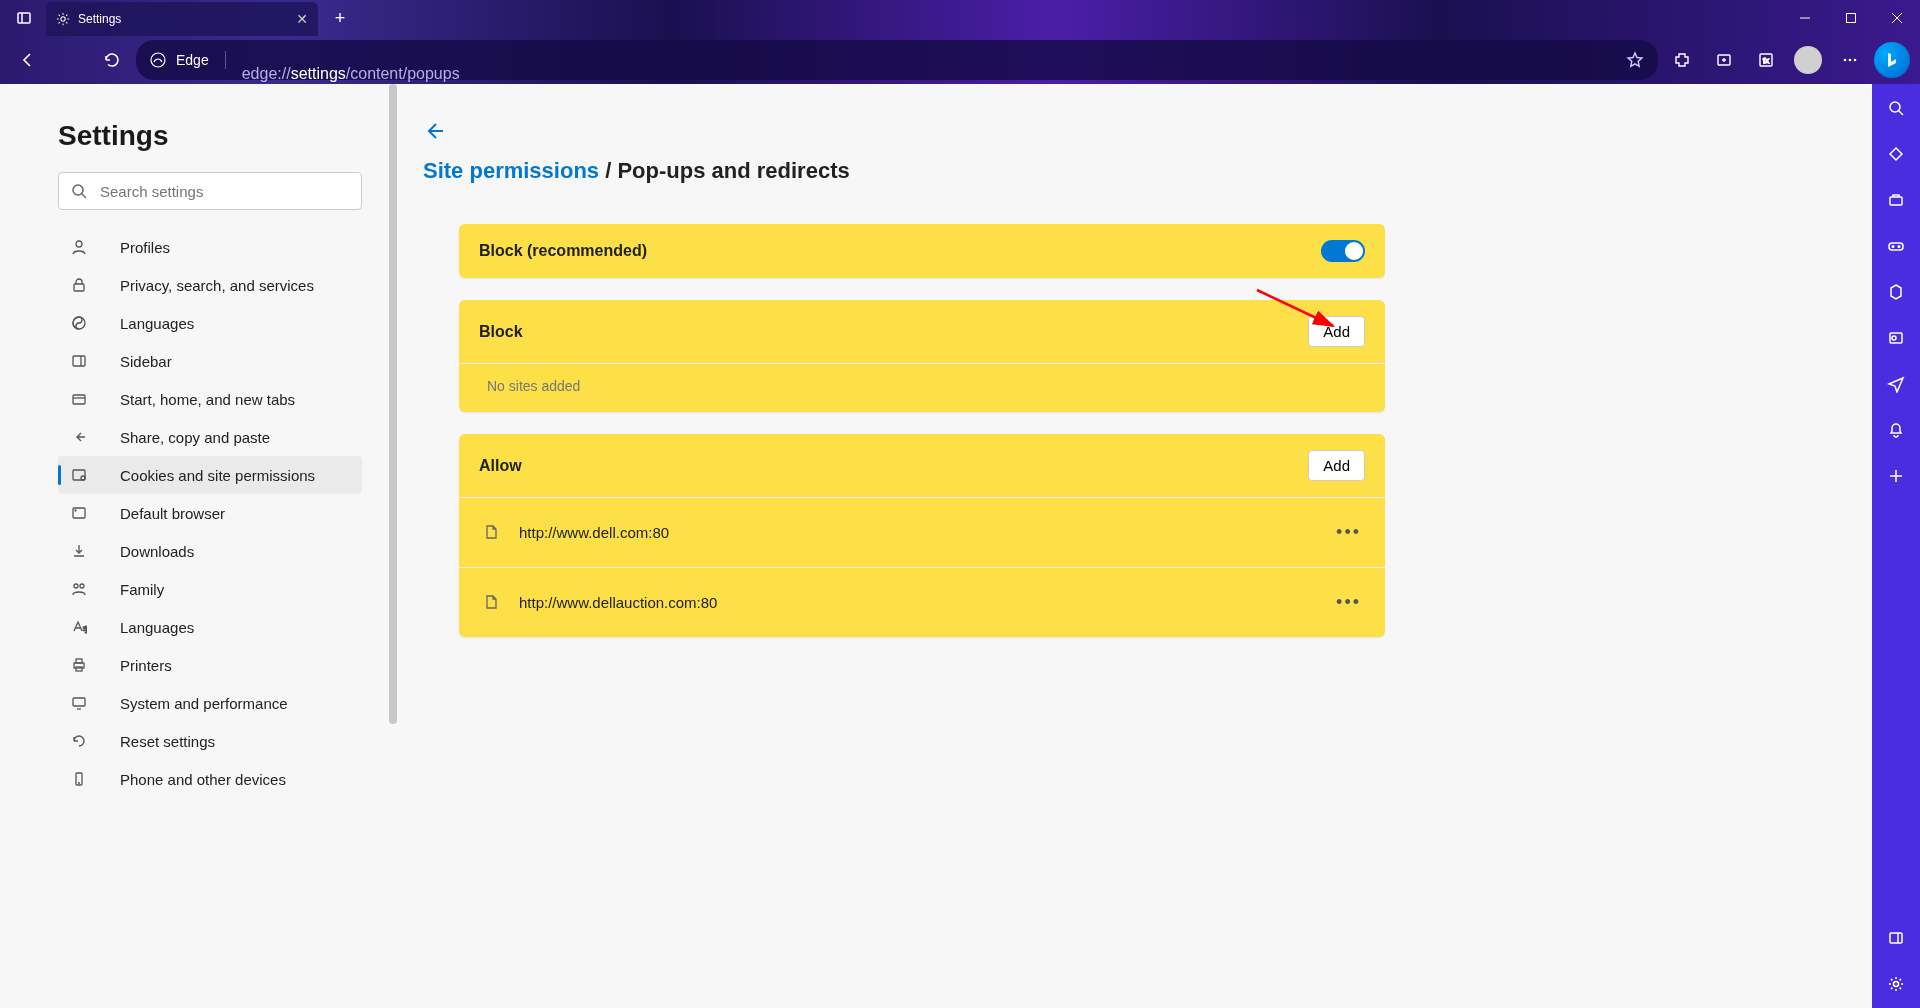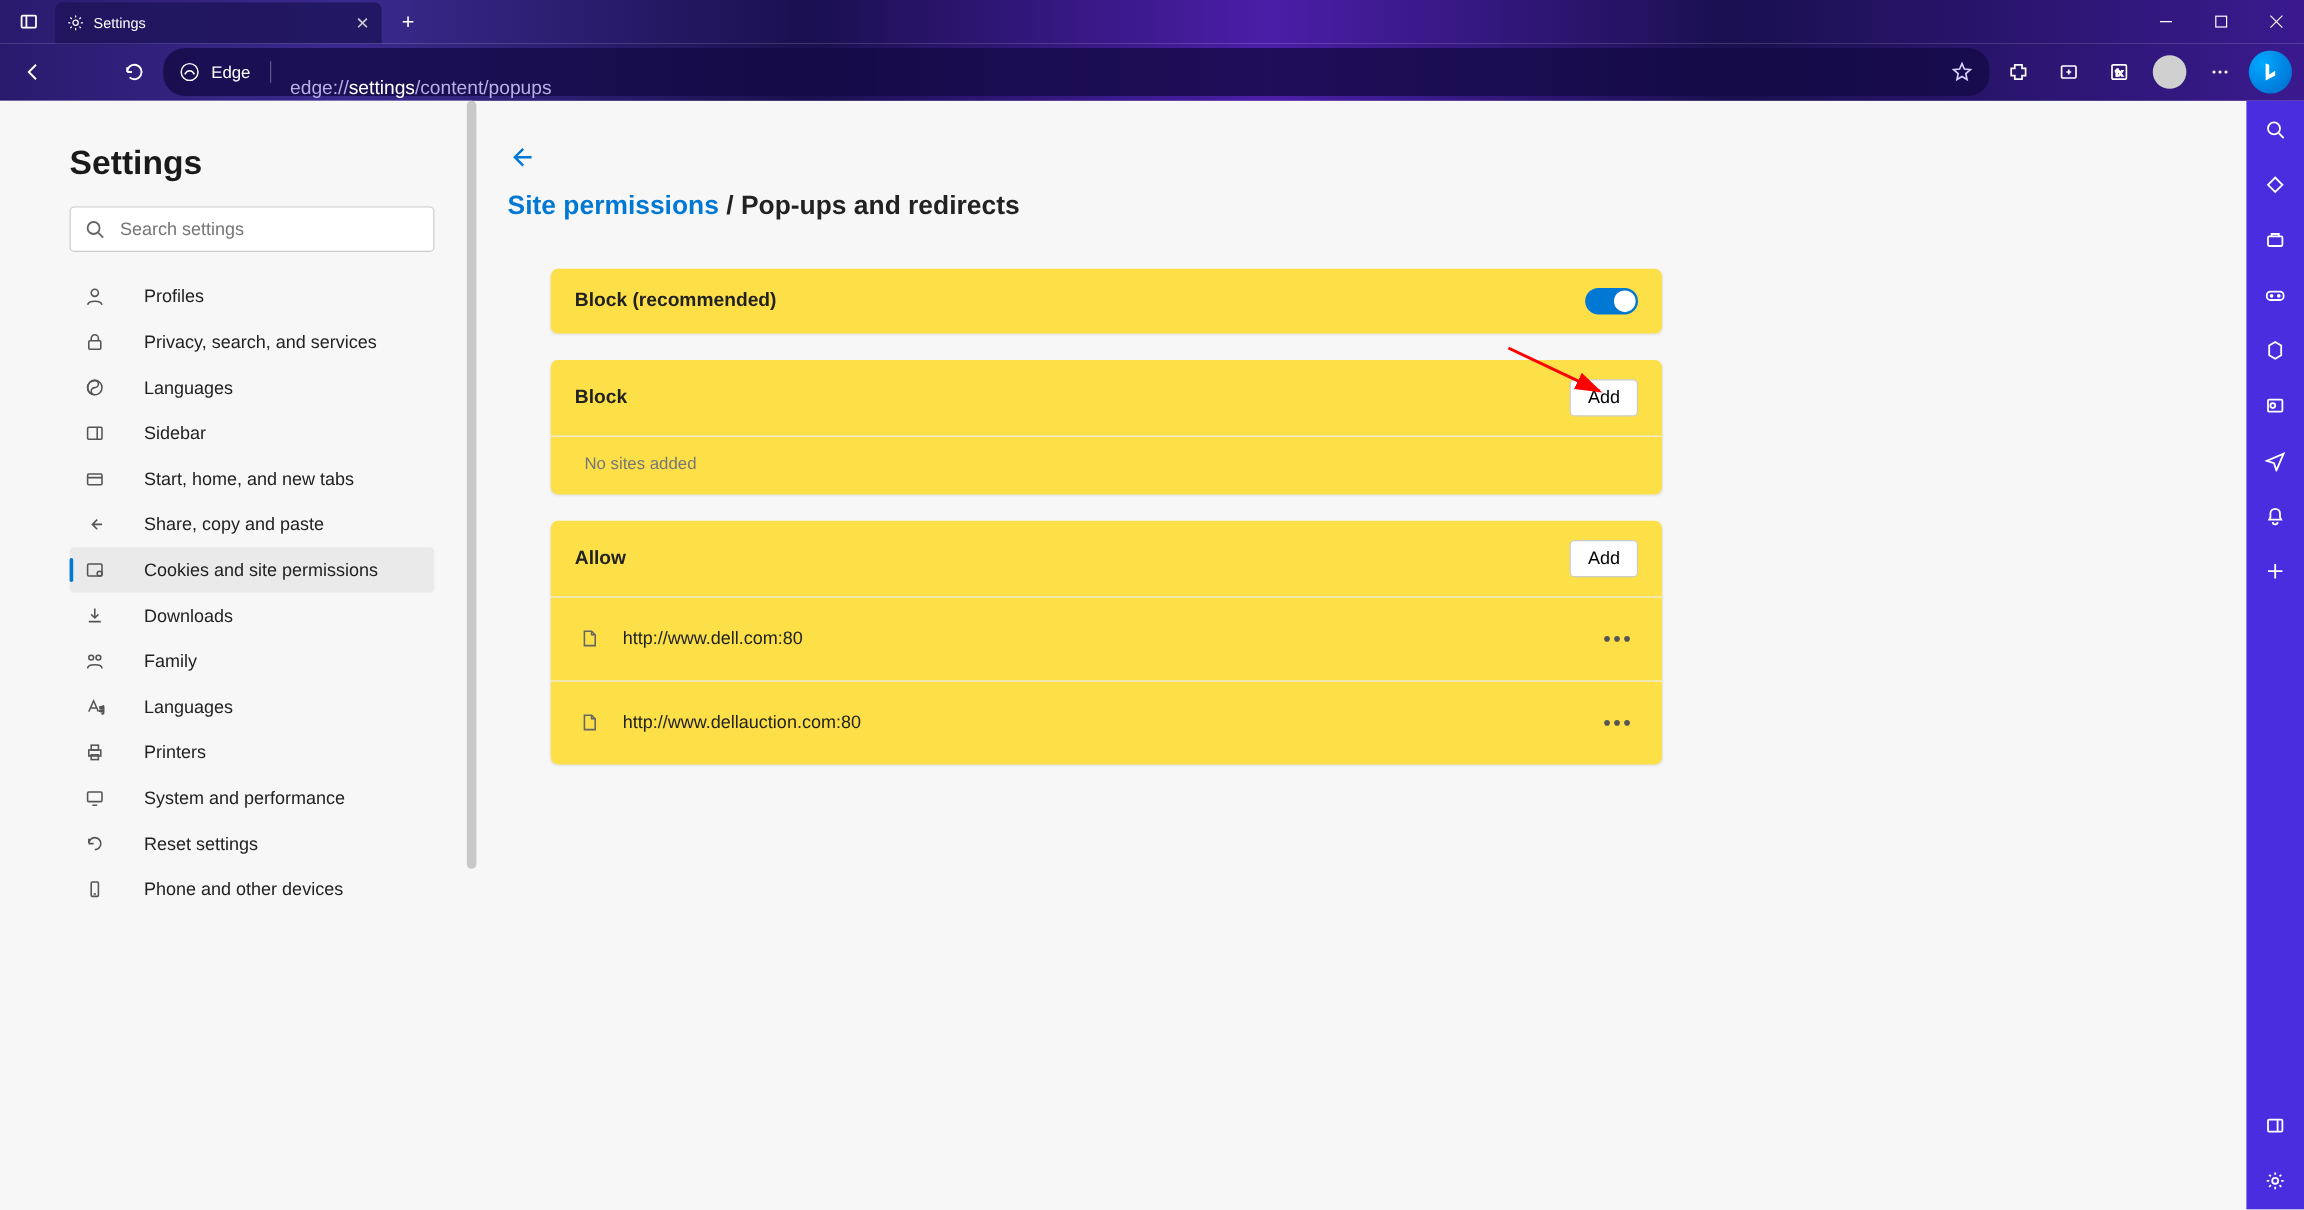--- a/index.html
+++ b/index.html
@@ -245,20 +245,29 @@
           <span>Share, copy and paste</span>
         </li>
       <li class="active">
           <span class="ico">
             <svg width="16" height="16" viewBox="0 0 16 16" fill="none" stroke="currentColor" stroke-width="1.3">
               <rect x="2" y="3" width="12" height="10" rx="1"></rect>
               <circle cx="12" cy="11" r="2"></circle>
             </svg>
           </span>
           <span>Cookies and site permissions</span>
+        </li>
+      <li>
+          <span class="ico">
+            <svg width="16" height="16" viewBox="0 0 16 16" fill="none" stroke="currentColor" stroke-width="1.3">
+              <rect x="2" y="3" width="12" height="10" rx="1"></rect>
+              <circle cx="4.5" cy="5.5" r="0.5" fill="currentColor"></circle>
+            </svg>
+          </span>
+          <span>Default browser</span>
         </li>
       <li>
           <span class="ico">
             <svg width="16" height="16" viewBox="0 0 16 16" fill="none" stroke="currentColor" stroke-width="1.3">
               <path d="M8 2v8M5 7l3 3 3-3M3 13h10"></path>
             </svg>
           </span>
           <span>Downloads</span>
         </li>
       <li>

